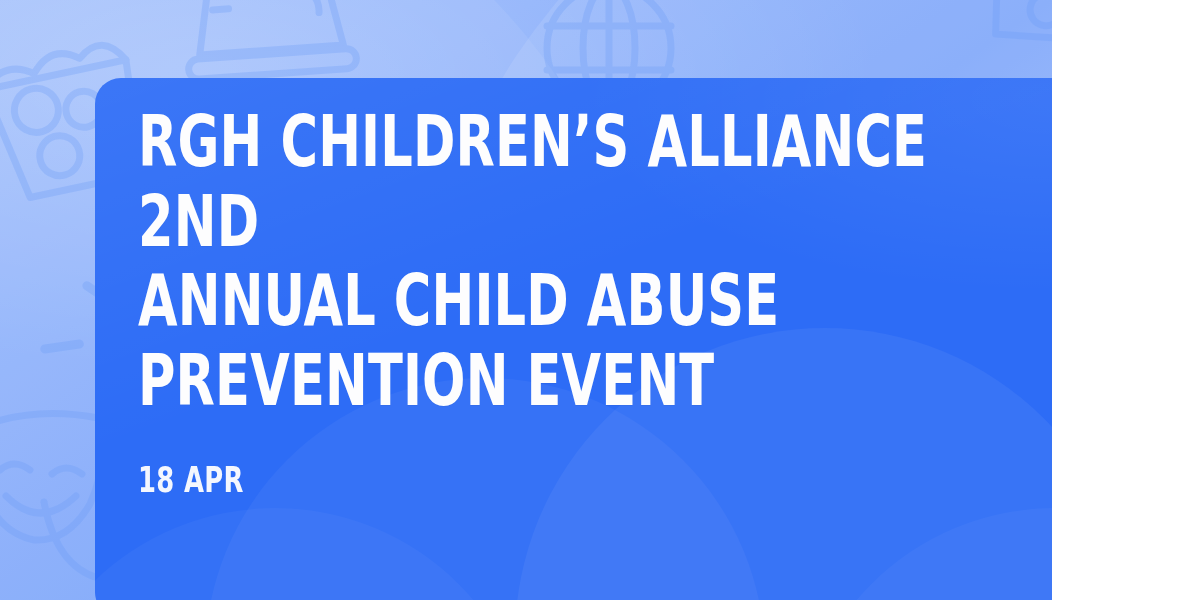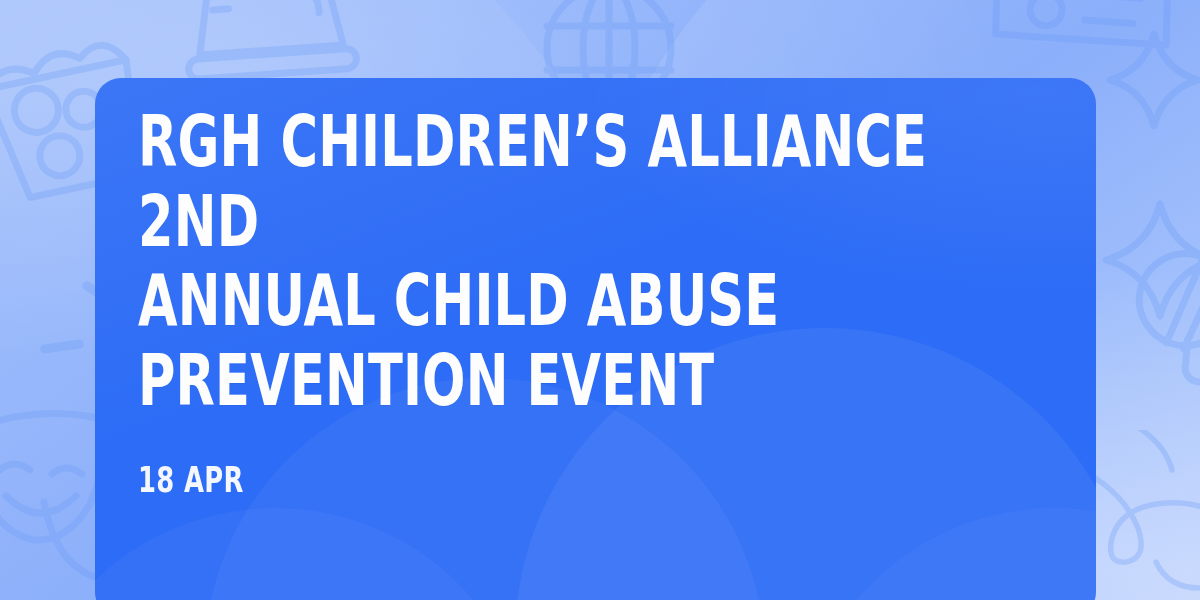--- a/index.html
+++ b/index.html
@@ -2,21 +2,21 @@
 <html><head>
 <meta charset="utf-8">
 <style>
   html, body {
     margin: 0;
     padding: 0;
     background: #ffffff;
   }
   #stage {
     position: relative;
-    width: 1200px;
+    width: 1052px;
     height: 600px;
     overflow: hidden;
     font-family: "Liberation Sans", sans-serif;
   }
 
   
   .bg-base {
     position: absolute;
     inset: 0;
     background: linear-gradient(145deg, #9dbcfb 0%, #8fb2fb 28%, #7ea6fa 55%, #9cbcfc 82%, #b0c8fd 100%);

